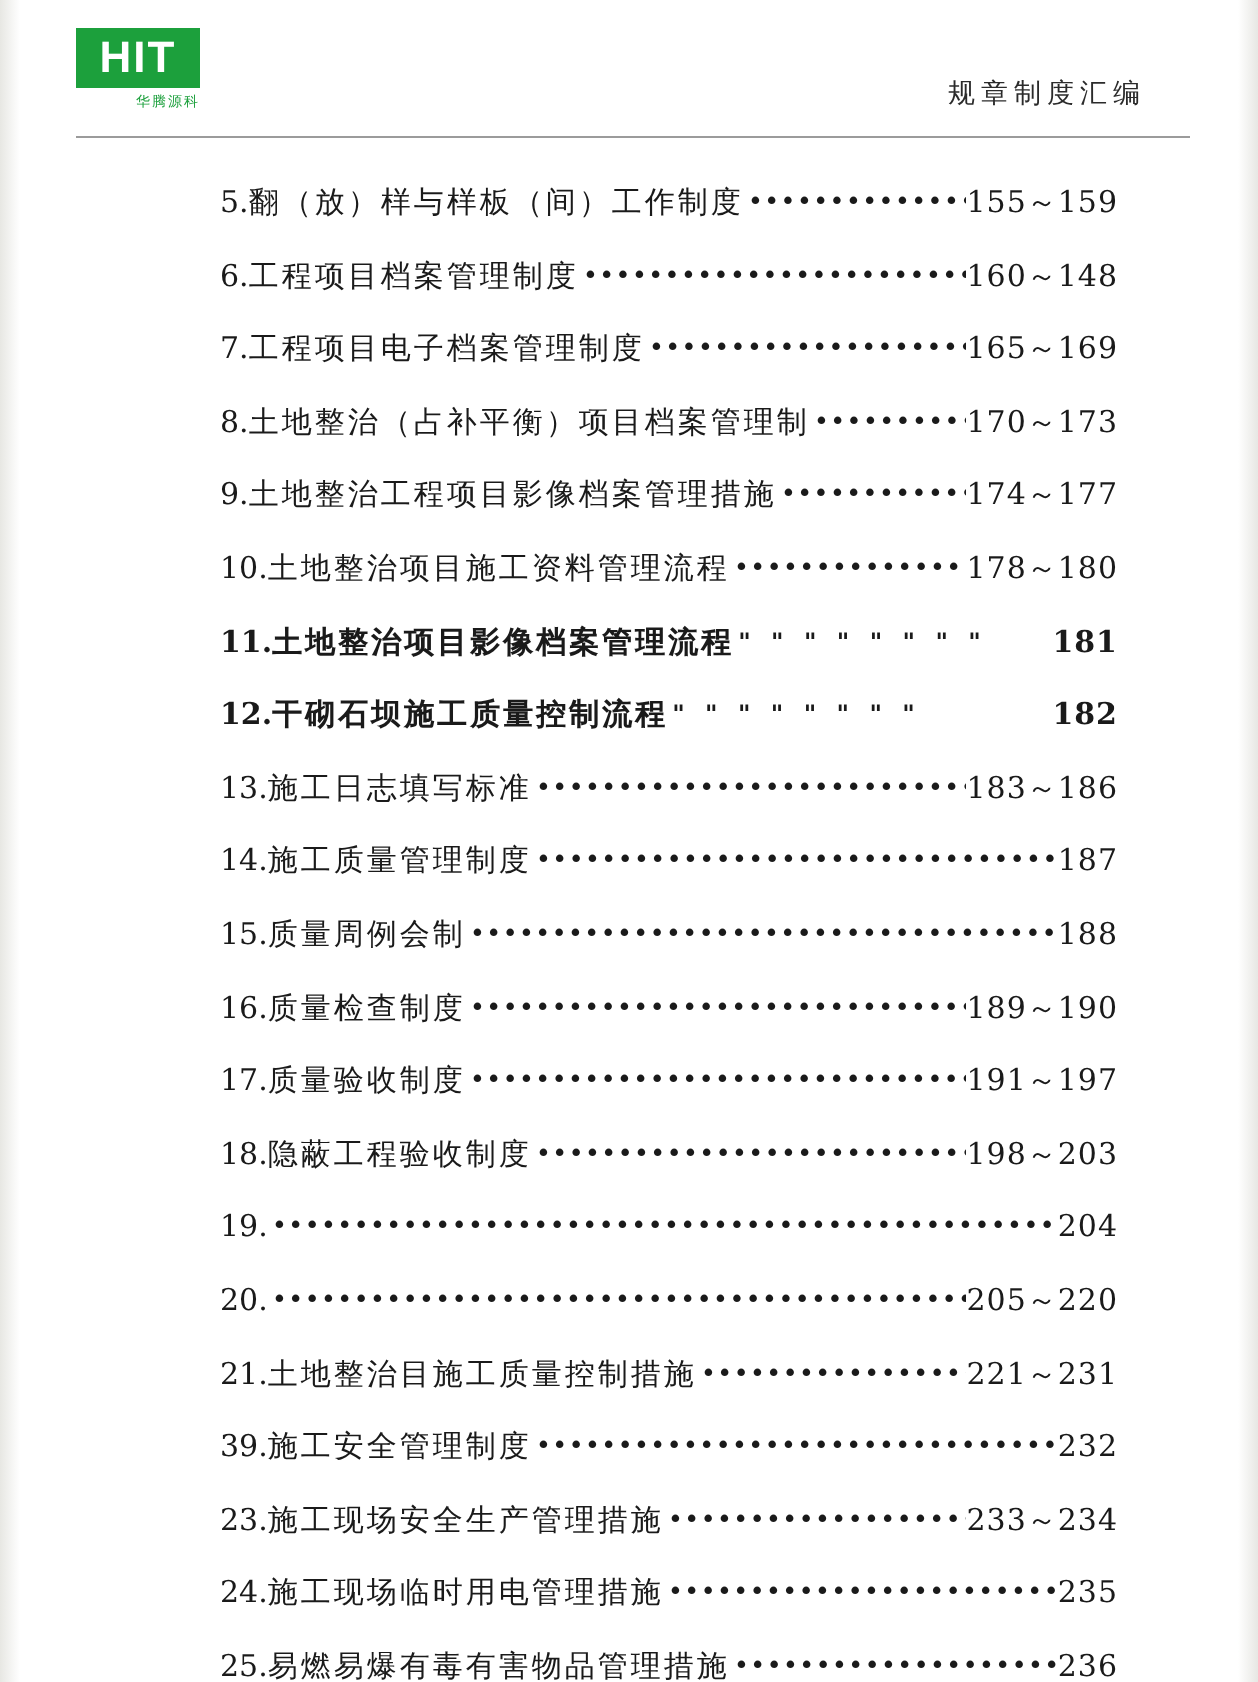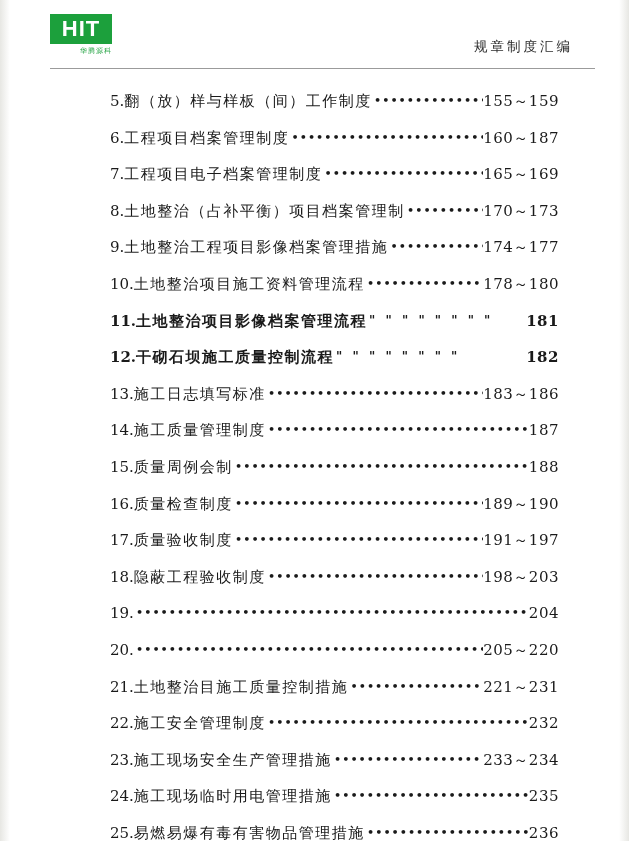--- a/index.html
+++ b/index.html
@@ -17,21 +17,21 @@
     position: relative;
     width: 629px;
     height: 841px;
     background: #ffffff;
     box-sizing: border-box;
   }
   
   .header {
     position: absolute;
     top: 0;
-    left: 16px;
+    left: 4px;
     right: 0;
     height: 78px;
   }
   .logo {
     position: absolute;
     left: 34px;
     top: 14px;
     width: 62px;
   }
   .logo-mark {
@@ -150,21 +150,21 @@
       <div class="toc-row">
         <span class="num">5.</span>
         <span class="title">翻（放）样与样板（间）工作制度</span>
         <span class="leader">••••••••••••••••••••••••••••••••••••••••••••••••••••••••••••••••</span>
         <span class="pages">155～159</span>
       </div>
       <div class="toc-row">
         <span class="num">6.</span>
         <span class="title">工程项目档案管理制度</span>
         <span class="leader">••••••••••••••••••••••••••••••••••••••••••••••••••••••••••••••••</span>
-        <span class="pages">160～187</span>
+        <span class="pages">160～148</span>
       </div>
       <div class="toc-row">
         <span class="num">7.</span>
         <span class="title">工程项目电子档案管理制度</span>
         <span class="leader">••••••••••••••••••••••••••••••••••••••••••••••••••••••••••••••••</span>
         <span class="pages">165～169</span>
       </div>
       <div class="toc-row">
         <span class="num">8.</span>
         <span class="title">土地整治（占补平衡）项目档案管理制</span>
@@ -241,21 +241,21 @@
         <span class="leader">••••••••••••••••••••••••••••••••••••••••••••••••••••••••••••••••</span>
         <span class="pages">205～220</span>
       </div>
       <div class="toc-row">
         <span class="num">21.</span>
         <span class="title">土地整治目施工质量控制措施</span>
         <span class="leader">••••••••••••••••••••••••••••••••••••••••••••••••••••••••••••••••</span>
         <span class="pages">221～231</span>
       </div>
       <div class="toc-row">
-        <span class="num">22.</span>
+        <span class="num">39.</span>
         <span class="title">施工安全管理制度</span>
         <span class="leader">••••••••••••••••••••••••••••••••••••••••••••••••••••••••••••••••</span>
         <span class="pages">232</span>
       </div>
       <div class="toc-row">
         <span class="num">23.</span>
         <span class="title">施工现场安全生产管理措施</span>
         <span class="leader">••••••••••••••••••••••••••••••••••••••••••••••••••••••••••••••••</span>
         <span class="pages">233～234</span>
       </div>

